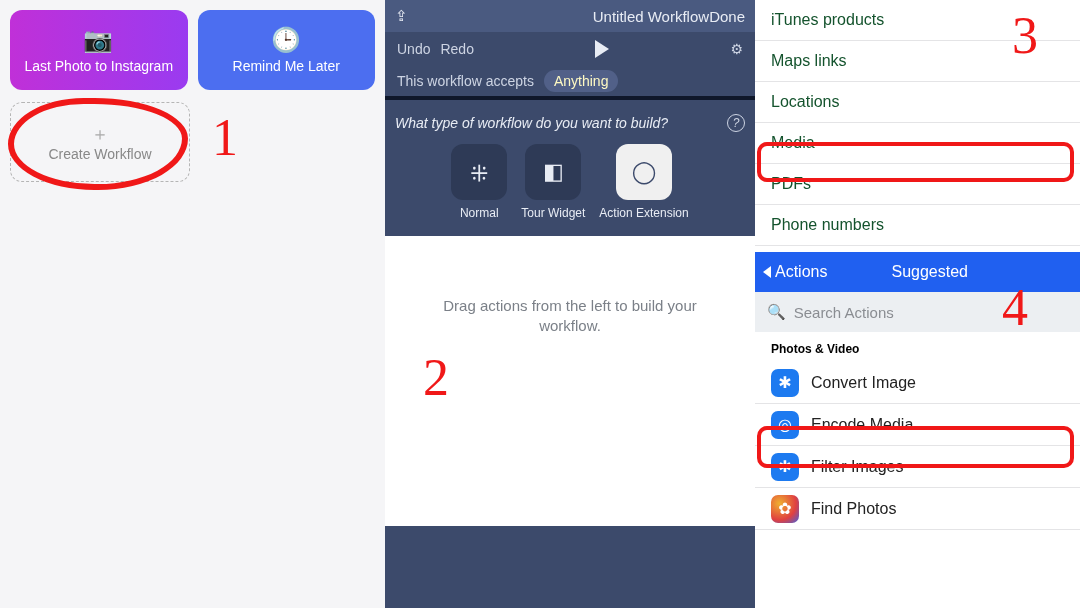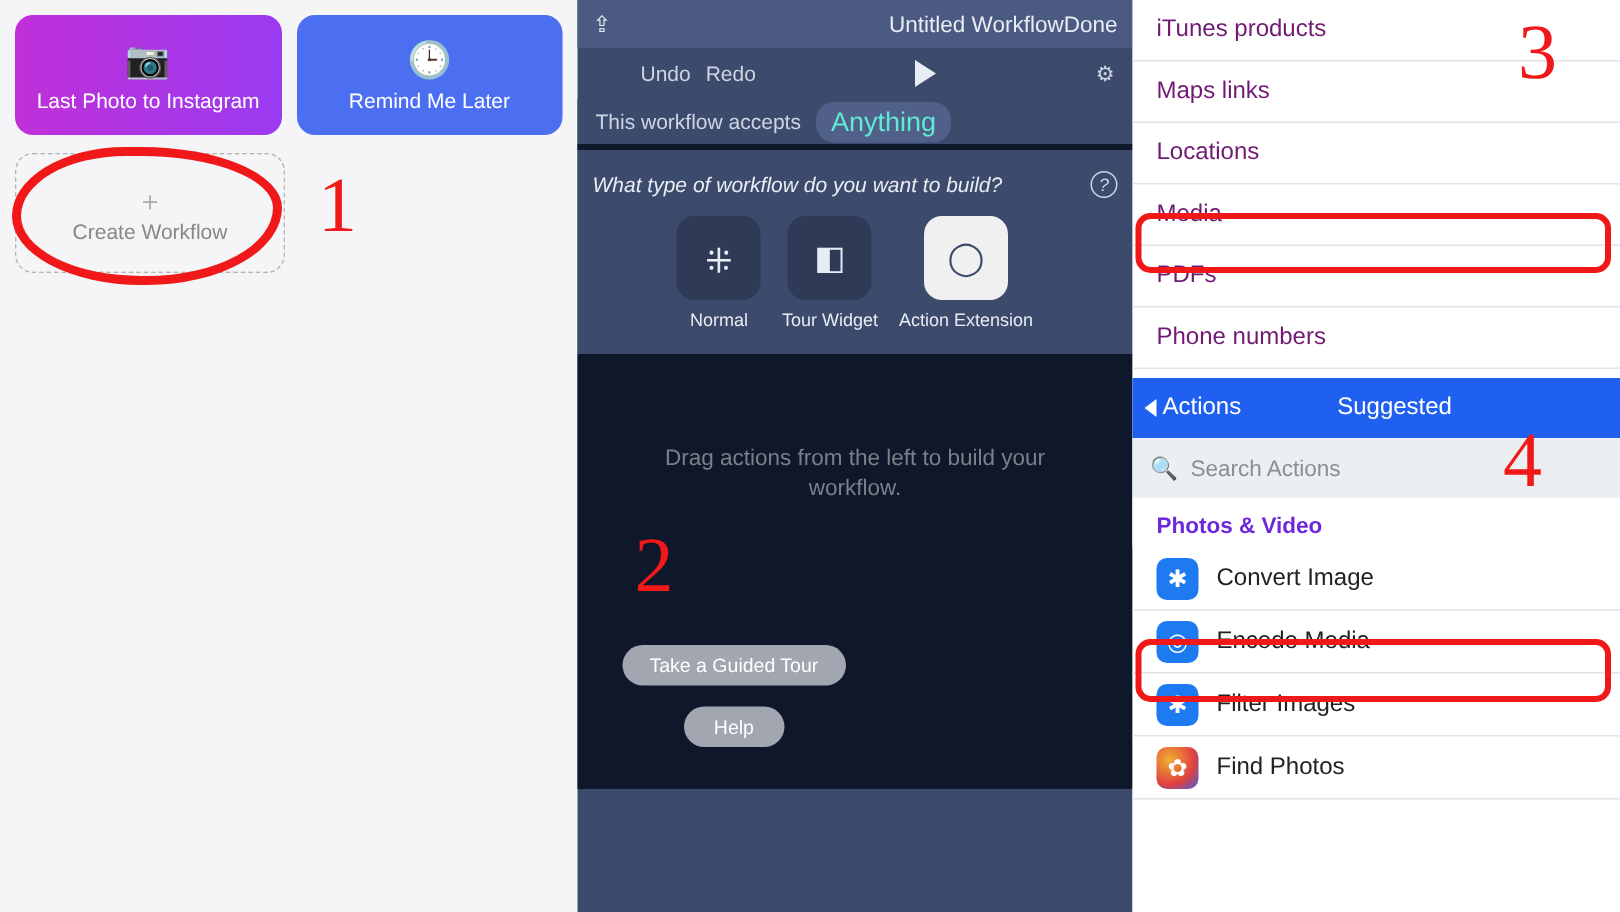--- a/index.html
+++ b/index.html
@@ -20,44 +20,44 @@
   .plus { font-size: 18px; color: #aaa; }
 
   
   .anno-num { position: absolute; color: #f01818; font-size: 52px; font-weight: 400; font-family: "Times New Roman", serif; pointer-events: none; }
   .anno-circle { position: absolute; border: 6px solid #f01818; border-radius: 42% 52% 50% 48%/50% 44% 56% 50%; pointer-events:none; }
   .anno-rect { position: absolute; border: 4px solid #f01818; border-radius: 10px; pointer-events:none; }
 
   
   .p2-top { background: #4a5a80; color: #e8ecf4; height: 32px; display:flex; align-items:center; justify-content:space-between; padding: 0 10px; font-size: 15px; }
   .p2-top .mid { flex: 1; text-align: right; }
-  .p2-row { background: #3c4a6b; color: #cdd4e3; height: 34px; display:flex; align-items:center; justify-content:space-between; padding: 0 12px; font-size: 14px; margin-left: 30px; }
+  .p2-row { background: #3c4a6b; color: #cdd4e3; height: 34px; display:flex; align-items:center; justify-content:space-between; padding: 0 12px; font-size: 14px; }
   .play-triangle { width:0;height:0;border-left:14px solid #e8ecf4;border-top:9px solid transparent;border-bottom:9px solid transparent;}
   .p2-accepts { background: #3c4a6b; color:#cdd4e3; height: 34px; display:flex; align-items:center; padding:0 12px; font-size:14px; border-bottom:4px solid #0f172a;}
-  .pill { background:#516088; color:#5eead4; border-radius: 12px; padding: 3px 10px; font-size:18px; margin-left:10px;}
+  .pill { background:#516088; color:#fef9c3; border-radius: 12px; padding: 3px 10px; font-size:14px; margin-left:10px;}
   .p2-build { background: #3c4a6b; padding: 14px 10px 16px; }
   .p2-build-title { color:#e8ecf4; font-size:14px; margin-bottom:12px; display:flex; align-items:center; justify-content:space-between;font-style:italic;}
   .help-circ { display:inline-block; width:18px;height:18px;border:1.5px solid #cdd4e3;border-radius:50%;text-align:center; font-size:12px; line-height:17px;color:#cdd4e3;}
   .type-row { display:flex; gap:14px; justify-content:center; }
   .type-item { text-align:center; color:#e8ecf4; font-size:12px; }
   .type-box { width:56px;height:56px;border-radius:12px;background:#2e3a56;margin:0 auto 6px; display:flex;align-items:center;justify-content:center; font-size:22px; color:#e8ecf4;}
   .type-box.light { background:#f0f0f0; color:#3c4a6b; }
-  .p2-workspace { background:#0f172a; height: 290px; display:flex; flex-direction:column; align-items:flex-start; justify-content: space-between; padding: 60px 30px 24px; }
+  .p2-workspace { background:#ffffff; height: 290px; display:flex; flex-direction:column; align-items:flex-end; justify-content: space-between; padding: 60px 30px 24px; }
   .ws-hint { color:#7b8088; font-size:15px; text-align:center; line-height:1.35; }
   .ws-buttons { display:flex; flex-direction:column; gap:14px; align-items:center; margin-bottom:4px;}
   .ws-btn { background:#a1a6b0; color:#fff; border-radius:16px; padding:6px 18px; font-size:13px; }
 
   
   .cat-list {}
-  .cat-item { height: 41px; display:flex; align-items:center; padding: 0 16px; font-size:16px; color:#701a75; border-bottom:1px solid #e4e4e6; }
+  .cat-item { height: 41px; display:flex; align-items:center; padding: 0 16px; font-size:16px; color:#14532d; border-bottom:1px solid #e4e4e6; }
   .p3-header { background: #2060f0; color:#fff; height: 40px; display:flex; align-items:center; padding:0 8px; font-size:16px; margin-top: 6px;}
   .p3-header .back { display:flex; align-items:center; gap:4px;}
   .chev { width:0;height:0;border-right:8px solid #fff;border-top:6px solid transparent;border-bottom:6px solid transparent;}
   .search { background:#eceff2; margin:0; height:40px; display:flex; align-items:center; padding:0 12px; color:#8a8d92; font-size:15px; gap:8px;}
-  .section-h { padding: 10px 16px 6px; font-weight:600; font-size:15px; color:#6d28d9; background:#fff;}
+  .section-h { padding: 10px 16px 6px; font-weight:600; font-size:12px; color:#000000; background:#fff;}
   .act-item { height: 42px; display:flex; align-items:center; padding: 0 16px; gap:12px; font-size:16px; color:#222; border-bottom:1px solid #e4e4e6;}
   .act-icon { width:28px;height:28px;border-radius:7px; display:flex;align-items:center;justify-content:center;color:#fff;font-size:16px;}
   .ic-blue { background:#1d7af0;}
   .ic-flower { background: radial-gradient(circle at 30% 30%,#f0b030,#e04040 60%,#4060e0);}
 
 </style>
 </head>
 <body>
 
 <div class="panel panel1">
@@ -113,24 +113,20 @@
         <div style="white-space:pre-line;">Tour Widget</div>
       </div>
       <div class="type-item">
         <div class="type-box light">◯</div>
         <div style="white-space:pre-line;">Action Extension</div>
       </div>
     </div>
   </div>
   <div class="p2-workspace">
     <div class="ws-hint">Drag actions from the left to build your workflow.</div>
-    <div class="ws-buttons">
-      <div class="ws-btn">Take a Guided Tour</div>
-      <div class="ws-btn" style="padding:6px 20px;">Help</div>
-    </div>
   </div>
 
   <div class="anno-num" style="left:38px; top:348px;">2</div>
 </div>
 
 <div class="panel panel3">
   <div class="cat-list">
     <div class="cat-item">iTunes products</div>
     <div class="cat-item">Maps links</div>
     <div class="cat-item">Locations</div>

